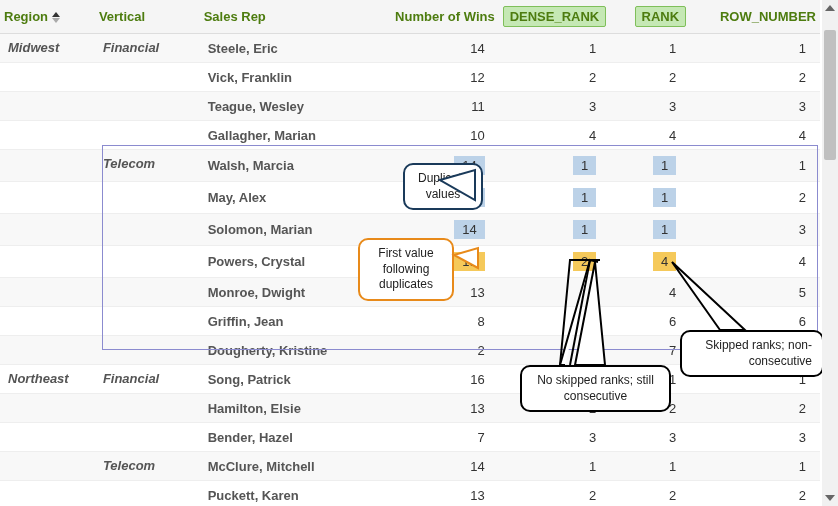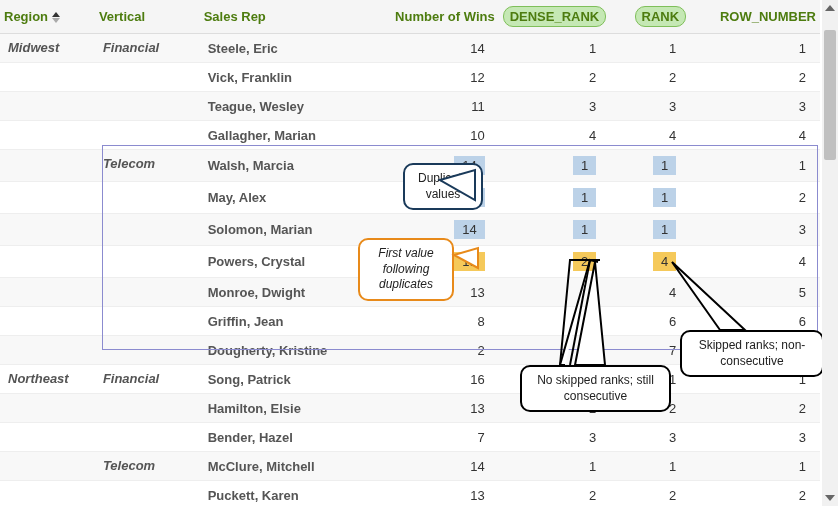--- a/index.html
+++ b/index.html
@@ -2,21 +2,21 @@
 <html><head>
 <meta charset="utf-8">
 <style>
   * { box-sizing: border-box; margin: 0; padding: 0; }
   body { font-family: Arial, Helvetica, sans-serif; font-size: 13px; color: #333; background: #fff; width: 838px; height: 506px; overflow: hidden; position: relative; }
   .viewport { width: 838px; height: 506px; overflow: hidden; position: relative; }
   table { border-collapse: collapse; width: 820px; }
   thead th { text-align: left; font-weight: bold; background: #f5f5f5; padding: 6px 4px; border-bottom: 1px solid #ddd; color: #4d7c0f; height: 28px; vertical-align: middle; }
   thead th.num { text-align: right; }
   thead th.hl { position: relative; }
-  thead th.hl span.pill { background: #c5e8b4; border: 1px solid #7fbf5a; padding: 2px 6px; border-radius: 10px; display: inline-block; }
+  thead th.hl span.pill { background: #c5e8b4; border: 1px solid #7fbf5a; padding: 2px 6px; border-radius: 2px; display: inline-block; }
   tbody td { padding: 6px 8px; border-bottom: 1px solid #eee; vertical-align: middle; height: 29px; }
   tbody tr.stripe td { background: #f8f8f8; }
   td.region, td.vertical { font-weight: bold; color: #555; vertical-align: top; font-style: italic; }
   td.rep { font-weight: bold; color: #555; margin-top: 35px; }
   td.num { text-align: right; padding-right: 14px; }
   .col-region { width: 95px; }
   .col-vertical { width: 105px; }
   .col-rep { width: 160px; }
   .col-wins { width: 140px; }
   .col-dense { width: 110px; }
@@ -214,23 +214,23 @@
           <td class="num">2</td>
           <td class="num">2</td>
           <td class="num">2</td>
         </tr>
       </tbody>
 </table>
 
 <div class="group-box" style="left:102px; top:145px; width:716px; height:205px;"></div>
 
 <div class="callout" style="left:360px; top:163px; width:80px;margin-left:43px;"><span>Duplicate values</span></div>
-<div class="callout orange" style="left:358px; top:238px; width:96px;font-style:italic;"><span>First value following duplicates</span></div>
+<div class="callout orange" style="left:358px; top:238px; width:96px;"><span>First value following duplicates</span></div>
 <div class="callout black" style="left:520px; top:365px; width:151px;"><span>No skipped  ranks; still consecutive</span></div>
-<div class="callout black" style="left:680px; top:330px; width:144px;"><span>Skipped ranks; non-consecutive</span></div>
+<div class="callout black" style="left:680px; top:330px; width:144px;text-align:right;"><span>Skipped ranks; non-consecutive</span></div>
 
 <svg class="connectors" width="838" height="506">
 
   <path d="M440 180 L475 170 L475 200 Z" fill="#fff" stroke="#1a3a5a" stroke-width="2"></path>
 
   <path d="M454 255 L478 248 L478 268 Z" fill="#fff" stroke="#e88a1a" stroke-width="2"></path>
 
   <path d="M570 365 L590 260 L598 262" fill="none" stroke="#000" stroke-width="2"></path>
   <path d="M560 365 L570 260 L600 260" fill="none" stroke="#000" stroke-width="2"></path>
   <path d="M565 365 L560 365 L590 260" fill="#fff" stroke="#000" stroke-width="2"></path>

